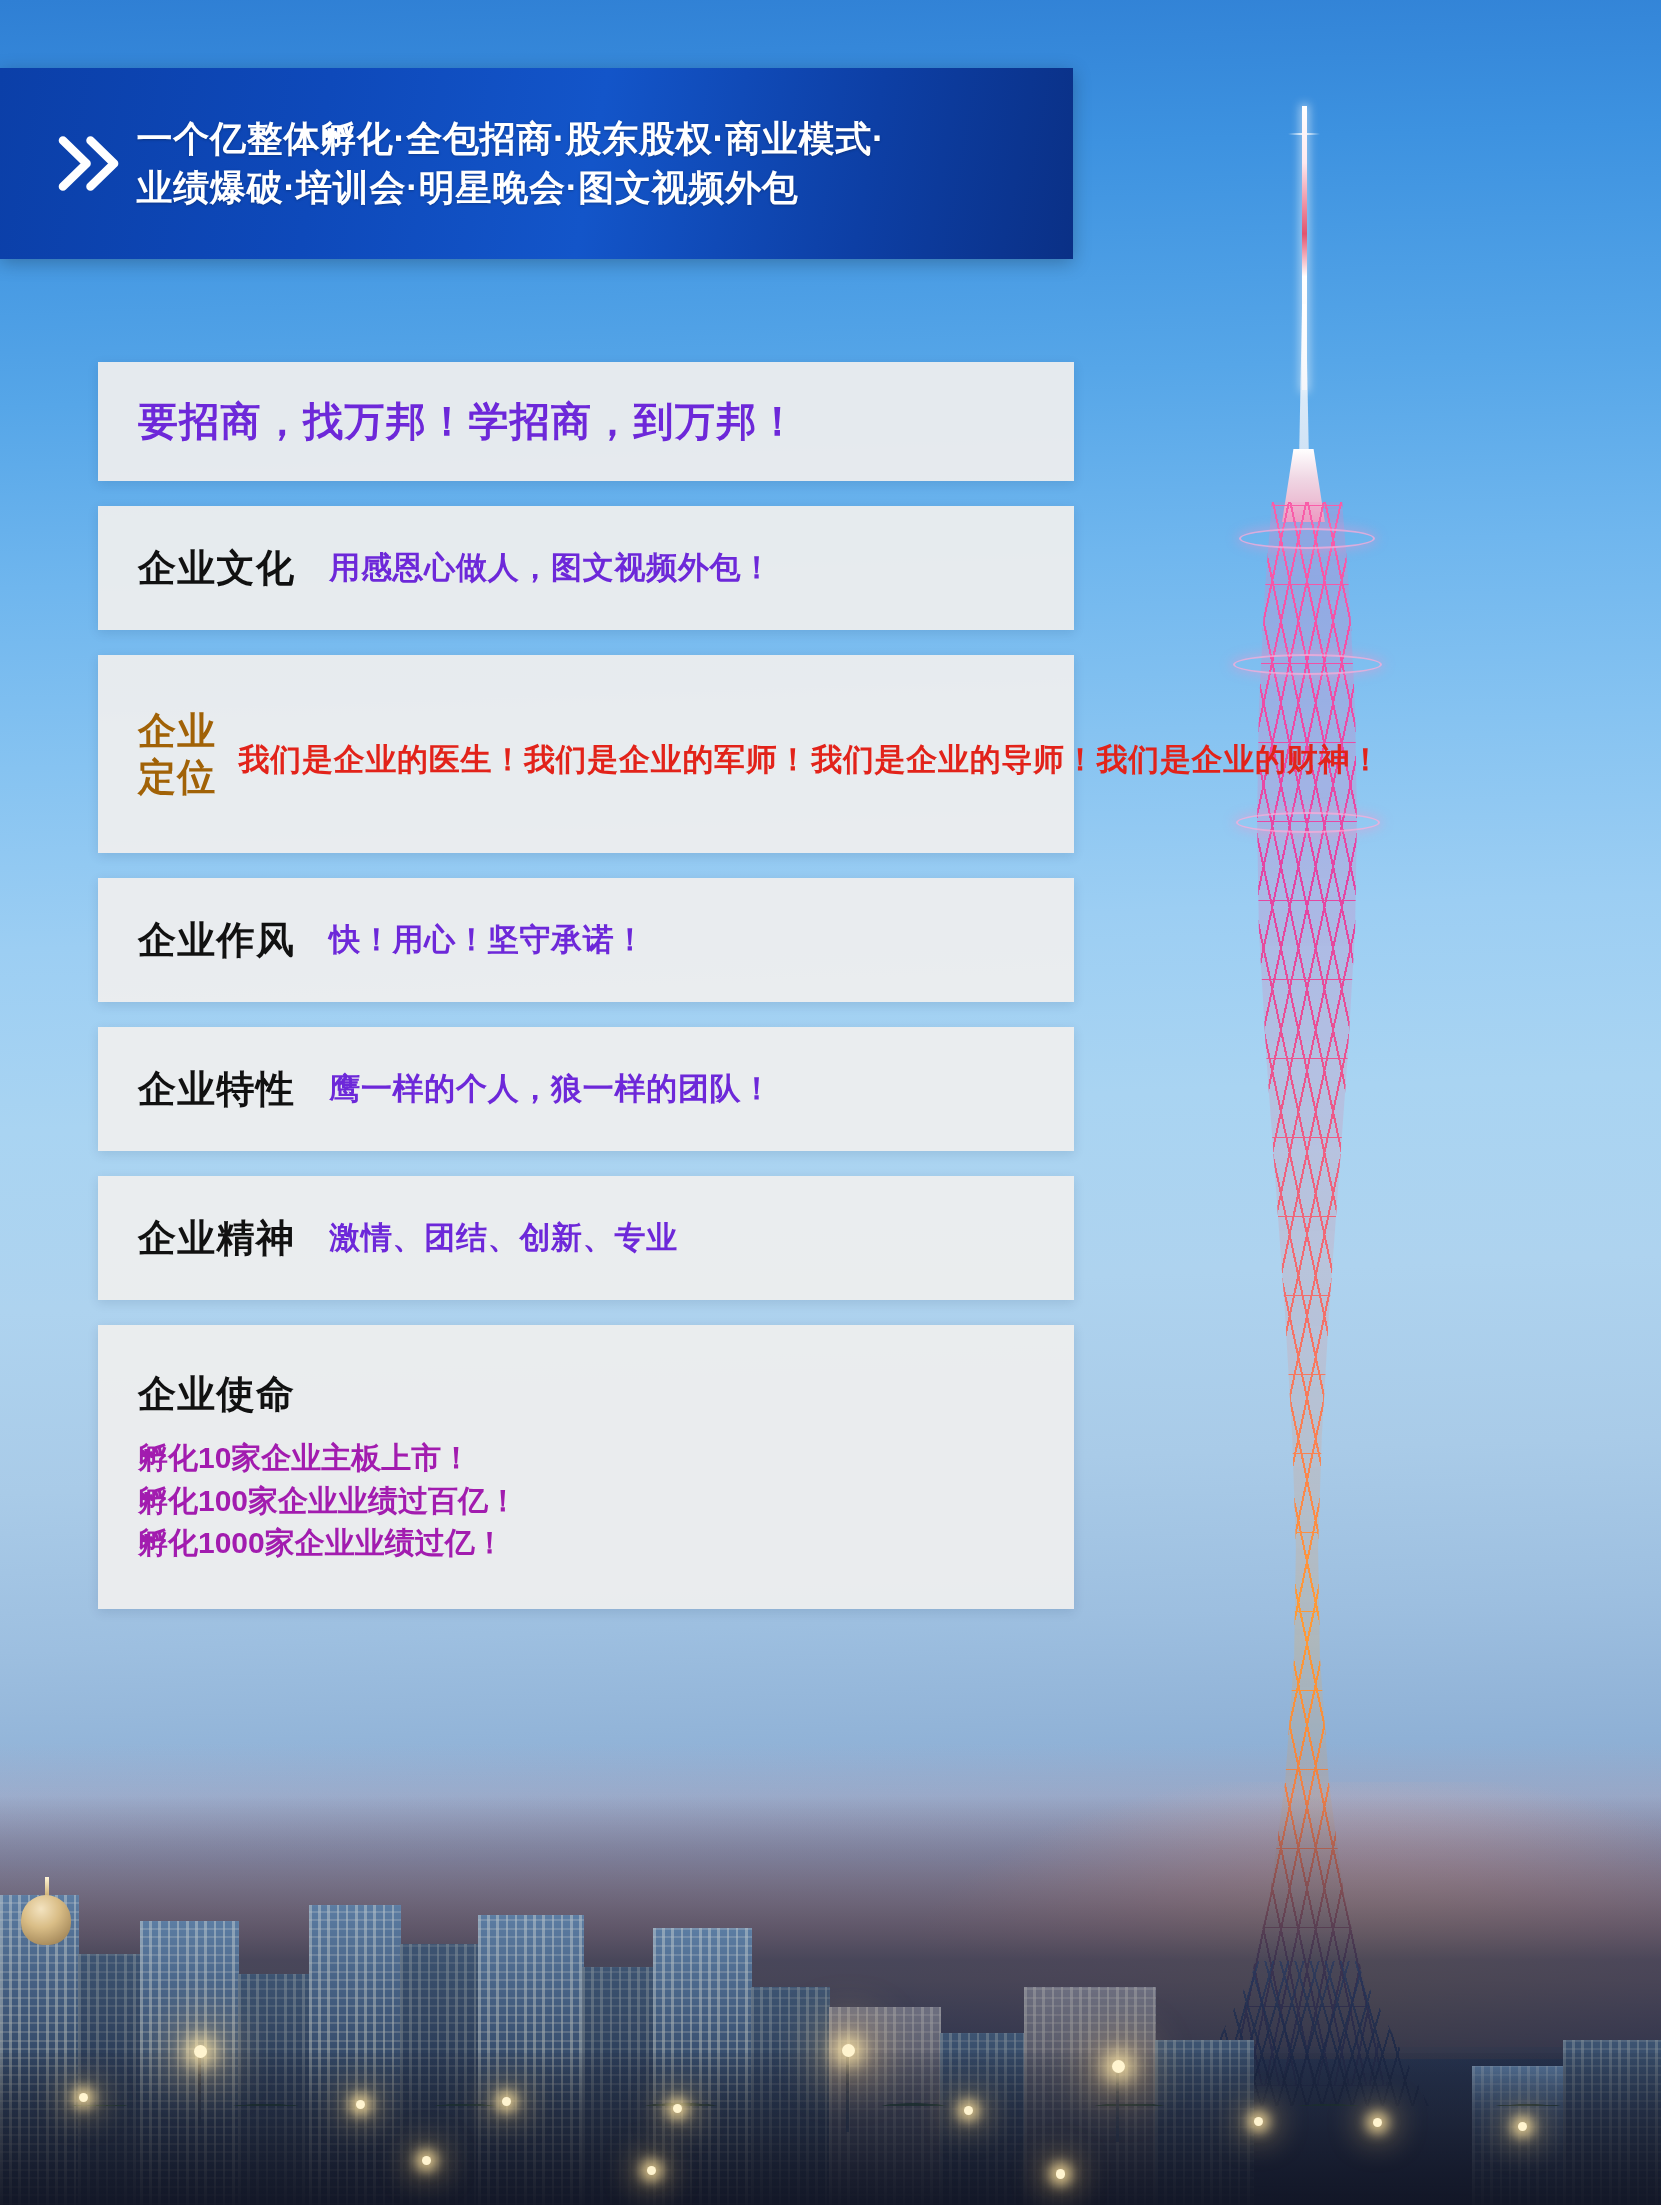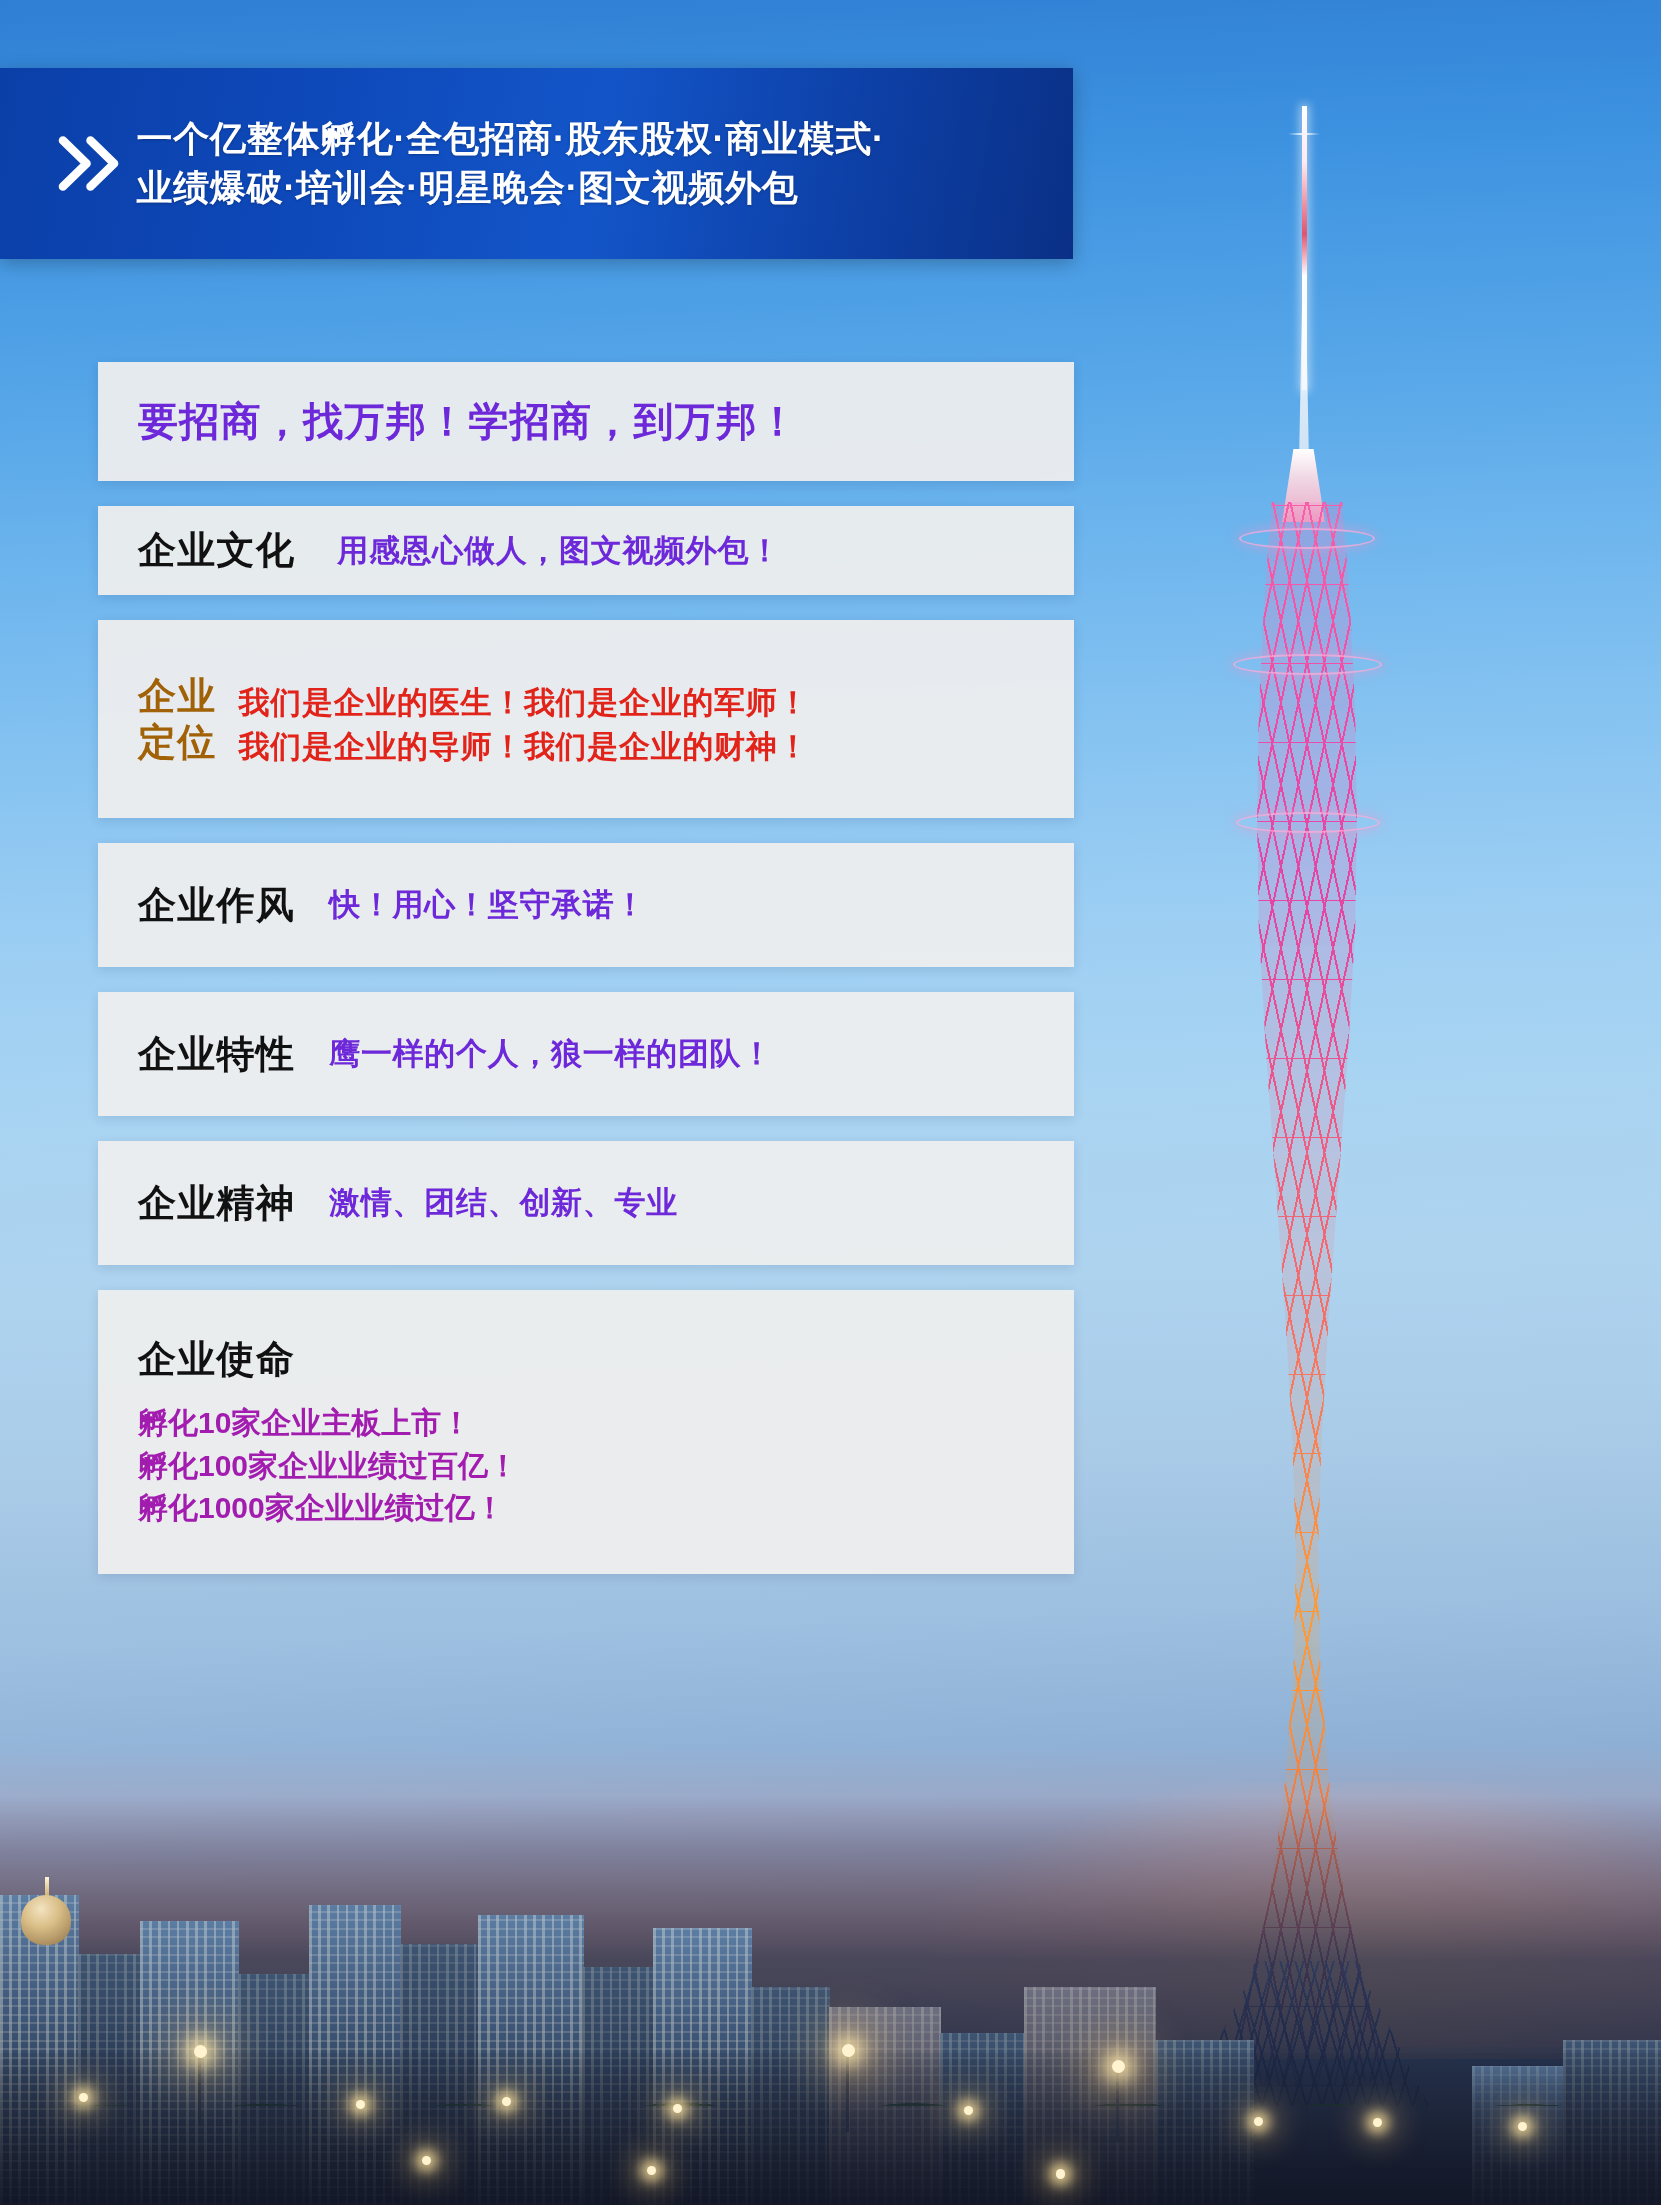--- a/index.html
+++ b/index.html
@@ -307,34 +307,34 @@
     font-weight: 700;
     color: #6d28d9;
     white-space: nowrap;
   }
 
   
   .card.slogan { height: 119px; }
   .card.slogan .text { font-size: 40px; letter-spacing: 1.3px; }
 
   
-  .card.culture { height: 89px; gap: 8px; }
+  .card.culture { height: 124px; }
   .card.culture .title { font-size: 38px; margin-right: 34px; letter-spacing: 1.3px; }
   .card.culture .text { font-size: 31px; letter-spacing: 0.7px; }
 
   
   .card.position { height: 198px; align-items: center; }
   .card.position .title {
     font-size: 38px;
     color: #a16207;
     line-height: 1.22;
     margin-right: 22px;
     letter-spacing: 1.3px;
   }
-  .card.position .rows { display: flex; flex-direction: column; gap: 2px; margin-top: 12px; }
+  .card.position .rows { display: flex; gap: 2px; margin-top: 12px; }
   .card.position .rows .text { color: #e2231a; font-size: 31px; letter-spacing: 0.7px; }
 
   
   .card.feature, .card.style, .card.spirit { height: 124px; }
   .card.feature .title, .card.style .title, .card.spirit .title { font-size: 38px; margin-right: 34px; letter-spacing: 1.3px; }
   .card.feature .text, .card.style .text, .card.spirit .text { font-size: 31px; letter-spacing: 0.7px; }
 
   
   .card.mission {
     height: 284px;

